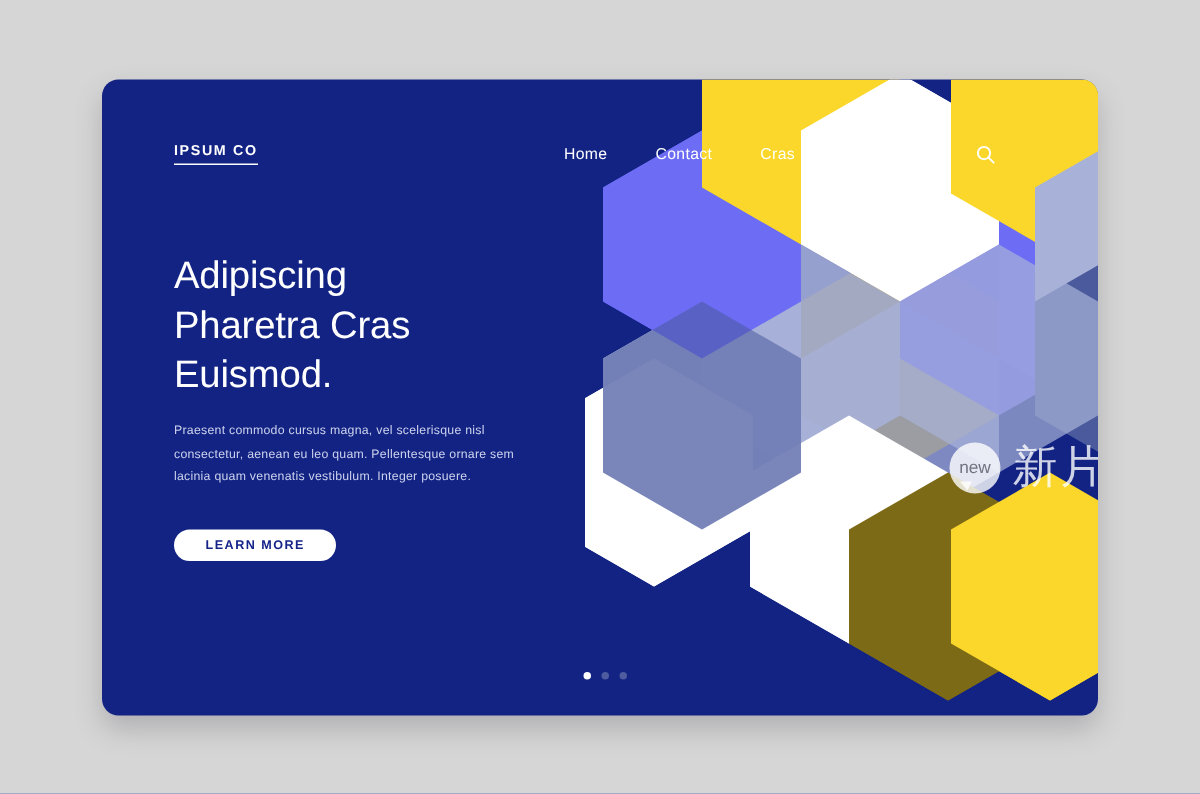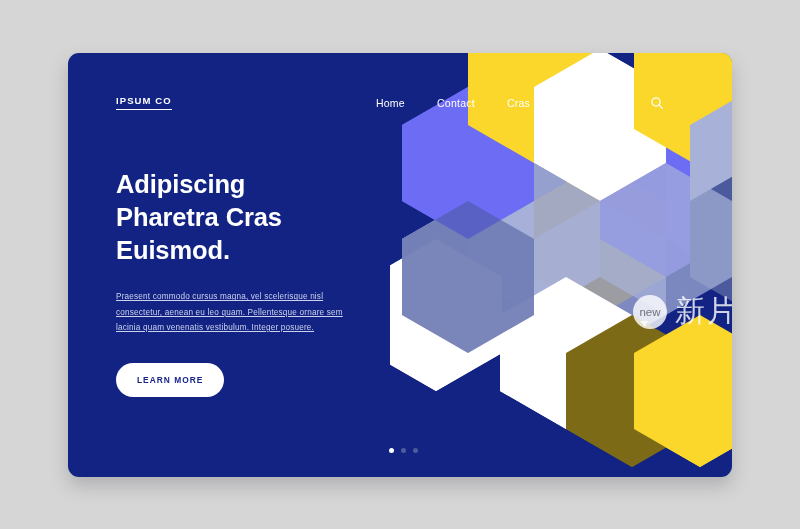--- a/index.html
+++ b/index.html
@@ -62,42 +62,41 @@
   
   .hero-copy{
     position:absolute;
     left:48px; top:115px;
     width:250px;
   }
   .headline{
     color:#ffffff;
     font-size:25.5px;
     line-height:1.30;
-    font-weight:bold;
+    font-weight:normal;
     letter-spacing:-0.1px;
     white-space:pre-line;
   }
   .subcopy{
-    margin-top:22px;
+    margin-top:12px;
     color:#ccd2ec;
     font-size:8.2px;
     line-height:1.85;
     letter-spacing:.18px;
     width:228px;
-    text-decoration:underline;
   }
   .cta{
     margin-top:28px;
     display:inline-flex;
     align-items:center; justify-content:center;
     background:#ffffff;
     color:#16248a;
     border:none;
     border-radius:20px;
-    height:34px;
+    height:21px;
     padding:0 21px;
     font-size:8.4px;
     font-weight:bold;
     letter-spacing:1.0px;
     font-family:"Liberation Sans", sans-serif;
     cursor:pointer;
     white-space:nowrap;
   }
 
   

